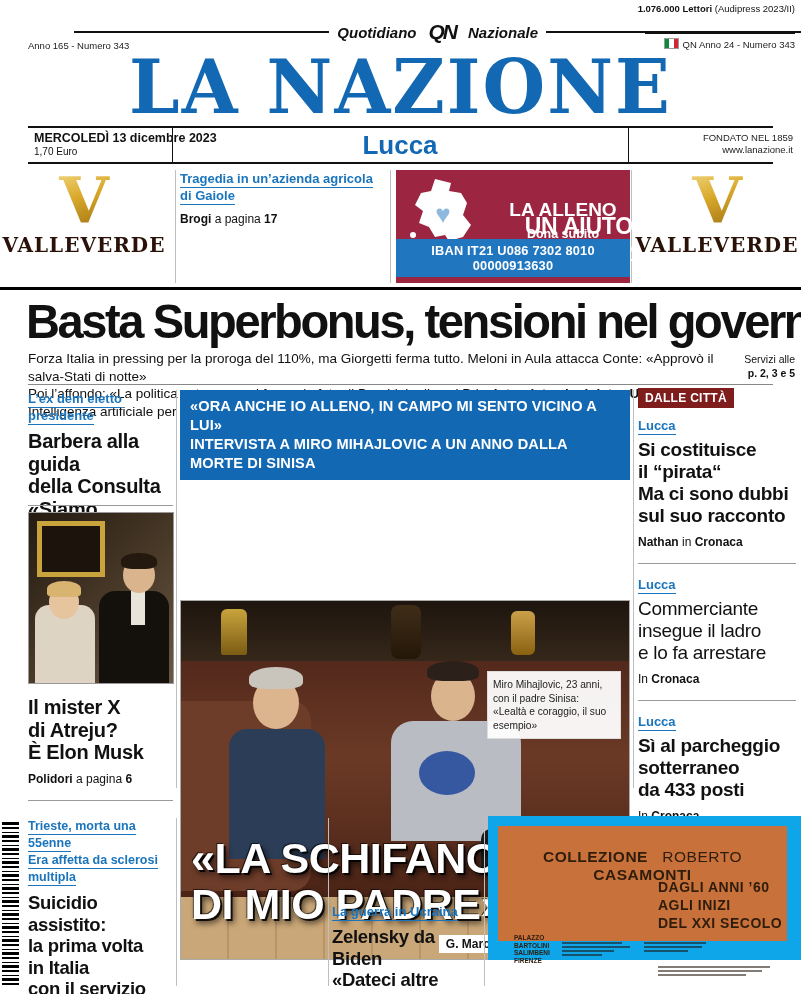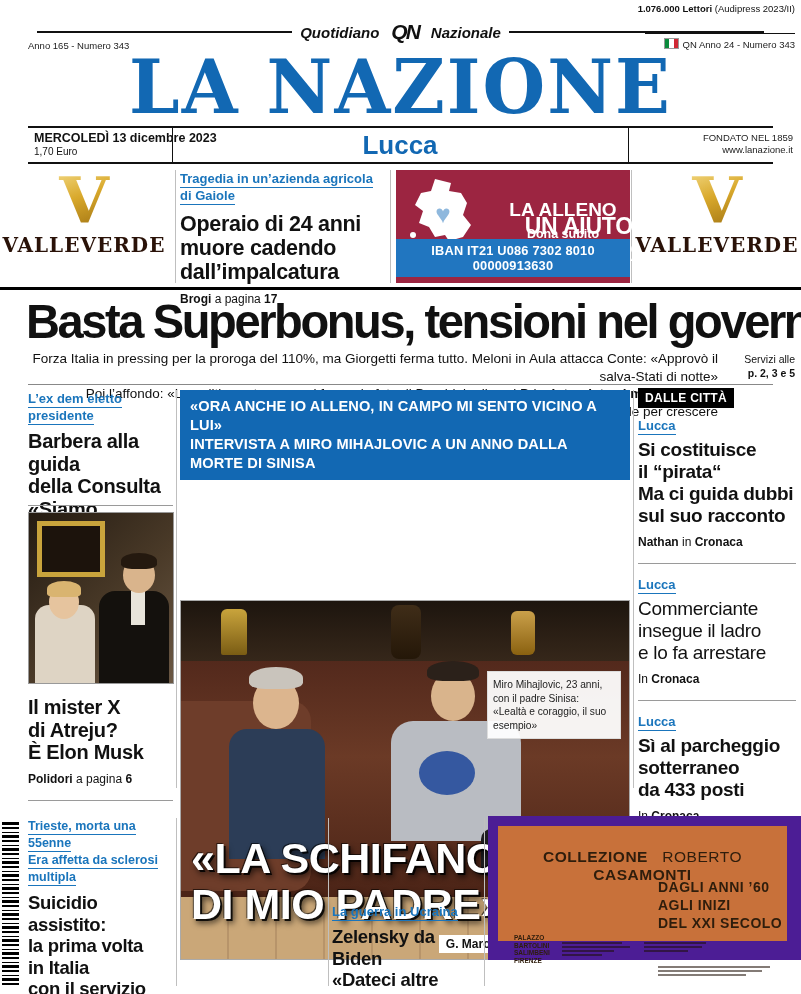--- a/index.html
+++ b/index.html
@@ -7,21 +7,21 @@
         font-family:"Liberation Sans",sans-serif;color:#111;overflow:hidden;}
   .abs{position:absolute;}
   .ml{white-space:pre-line;}
   .rule-h{position:absolute;background:#111;height:2px;}
   .rule-thin{position:absolute;background:#9a9a9a;height:1px;}
   .vsep{position:absolute;background:#bfbfbf;width:1px;}
 
   
   .readers{right:6px;top:3px;font-size:9.5px;}
   .readers b{font-weight:700;}
-  .brandline{top:20px;left:0;width:801px;text-align:center;font-size:0;}
+  .brandline{top:20px;left:0;width:801px;text-align:right;font-size:0;}
   .brand-rule{display:inline-block;vertical-align:middle;width:255px;height:2px;background:#111;}
   .brand-txt{display:inline-block;vertical-align:middle;font-size:15px;font-style:italic;font-weight:700;padding:0 8px;}
   .qn-logo{display:inline-block;vertical-align:middle;font-size:21px;font-weight:900;letter-spacing:-2px;font-style:italic;padding:0 4px;}
   .edl{left:28px;top:40px;font-size:9.5px;color:#222;}
   .edr{right:6px;top:38px;font-size:9.5px;color:#222;}
   .flag{display:inline-block;width:13px;height:9px;vertical-align:-1px;margin-right:4px;
         background:linear-gradient(90deg,#0b8a3c 0 33%,#fff 33% 66%,#cf2734 66%);border:0.5px solid #999;}
 
   
   .masthead{top:44px;left:0;width:801px;text-align:center;
@@ -58,52 +58,52 @@
   .tosc-l1{position:absolute;left:92px;top:6px;width:140px;text-align:right;color:#fff;font-weight:800;font-size:23px;letter-spacing:-0.2px;margin-top:32px;}
   .tosc-l2{position:absolute;left:92px;top:24px;width:140px;text-align:center;color:#fff;font-weight:800;font-size:19px;}
   .tosc-cta{position:absolute;left:92px;top:52px;width:140px;text-align:center;color:#fff;font-weight:700;font-size:12.5px;}
   .tosc-iban{position:absolute;left:0;bottom:6px;width:100%;background:#2176c0;color:#fff;
              font-weight:800;font-size:12.8px;text-align:center;padding:4px 0;letter-spacing:0.2px;}
 
   
   .lead-rule{top:287px;left:0;width:801px;height:3px;background:#000;}
   .lead-h{top:293px;left:26px;width:760px;font-size:49px;font-weight:800;letter-spacing:-2.5px;
           transform:scaleX(0.96);transform-origin:left;white-space:nowrap;}
-  .deck{top:350px;left:28px;width:690px;font-size:13.5px;line-height:17.5px;color:#111;text-align:right;}
+  .deck{top:350px;left:28px;width:690px;font-size:13.5px;line-height:17.5px;color:#111;}
   .services{top:352px;right:6px;width:70px;text-align:right;font-size:10.5px;line-height:14px;}
   .deck-rule{top:384px;left:28px;width:745px;height:1px;background:#888;}
 
   
   .lcol{left:28px;width:145px;}
   .lcol h2{margin:6px 0 0;font-size:20px;line-height:22.5px;letter-spacing:-0.3px;}
   .photo-frame{border:1px solid #999;}
 
   
   .band{left:180px;top:390px;width:450px;background:#1268b3;color:#fff;padding:7px 10px;box-sizing:border-box;}
   .band div{font-weight:800;font-size:14.6px;line-height:19px;letter-spacing:0.1px;}
   .mainphoto{left:180px;top:428px;width:450px;height:360px;overflow:hidden;border:1px solid #aaa;box-sizing:border-box;}
   .capbox{position:absolute;right:8px;top:70px;width:122px;background:rgba(255,255,255,0.94);
           font-size:10.2px;line-height:13.5px;padding:6px 5px;color:#222;border:1px solid #ddd;}
   .overlay{position:absolute;left:10px;bottom:32px;color:#fff;font-weight:800;font-size:43px;line-height:46px;
            letter-spacing:-0.5px;text-shadow:2px 2px 0 rgba(0,0,0,0.85),-1px -1px 0 rgba(0,0,0,0.6),3px 4px 6px rgba(0,0,0,0.7);}
   .mbyline{position:absolute;right:6px;bottom:6px;background:#fff;padding:2px 7px;font-size:12px;}
 
   
   .ccol{left:638px;width:158px;}
-  .badge{display:inline-block;background:#000000;color:#fff;font-weight:800;font-size:12px;padding:3px 7px;letter-spacing:0.3px;}
+  .badge{display:inline-block;background:#7f1d1d;color:#fff;font-weight:800;font-size:12px;padding:3px 7px;letter-spacing:0.3px;}
   .ccol h2{margin:5px 0 0;font-size:19px;line-height:22px;letter-spacing:-0.3px;}
   .ccol h2.light{font-weight:400;}
 
   
   .barcode{left:2px;top:822px;width:17px;height:163px;
            background:repeating-linear-gradient(0deg,#000 0 2px,#fff 2px 4px,#000 4px 7px,#fff 7px 9px,#000 9px 10px,#fff 10px 13px);}
   .bcol h2{margin:6px 0 0;font-size:18.5px;line-height:21.5px;letter-spacing:-0.3px;}
 
   
-  .casa{left:488px;top:816px;width:313px;height:144px;background:#4c1d95;box-sizing:border-box;padding:10px 14px 19px 10px;}
+  .casa{left:488px;top:816px;width:313px;height:144px;background:#0ea5e9;box-sizing:border-box;padding:10px 14px 19px 10px;}
   .casa-in{position:relative;width:100%;height:100%;background:#c8713a;color:#2e1d0c;}
   .casa-title{position:absolute;top:22px;left:0;width:100%;text-align:center;font-size:15.5px;letter-spacing:0.5px;}
   .casa-title b{font-weight:800;}
   .casa-left{position:absolute;left:16px;top:58px;font-weight:700;font-size:8.6px;line-height:11px;}
   .casa-right{position:absolute;left:160px;top:52px;font-weight:600;font-size:14px;line-height:18px;letter-spacing:0.5px;}
   .casa-venue{position:absolute;left:16px;top:108px;font-weight:800;font-size:6.5px;line-height:7.5px;}
   .fp{position:absolute;display:flex;flex-direction:column;gap:2px;}
   .fp i{display:block;height:2px;background:rgba(30,15,5,0.55);}
 
   
@@ -153,23 +153,20 @@
   <div class="abs vvd" style="left:633px;">
     <span class="vvd-v">V</span>
     <span class="vvd-name">VALLEVERDE</span>
   </div>
   <div class="vsep" style="left:175px;top:170px;height:113px;"></div>
   <div class="vsep" style="left:390px;top:170px;height:113px;"></div>
   <div class="vsep" style="left:631px;top:170px;height:113px;"></div>
 
   <div class="abs trag">
     <div class="kicker"><span>Tragedia in un’azienda agricola di Gaiole</span></div>
-    <h2 class="ml">Operaio di 24 anni
-muore cadendo
-dall’impalcatura</h2>
     <div class="byline">
       <b>Brogi</b> <span>a pagina</span> <b>17</b>
     </div>
   </div>
 
   <div class="abs tosc">
     <div class="tosc-inner">
       <svg class="tosc-map" viewBox="0 0 84 72">
         <path d="M30 2 L46 6 L44 14 L56 16 L62 26 L58 38 L66 48 L58 60 L44 64 L40 58 L30 60 L24 50 L14 46 L18 34 L10 28 L16 16 L26 14 Z" fill="#fff"></path>
         <circle cx="8" cy="58" r="3" fill="#fff"></circle>
@@ -262,21 +259,21 @@
     </div>
   </div>
 
   <div class="abs ccol" style="top:388px;">
     <span class="badge">DALLE CITTÀ</span>
 
     <div style="margin-top:9px;">
       <div class="kicker"><span>Lucca</span></div>
       <h2 class="ml">Si costituisce
 il “pirata“
-Ma ci guida dubbi
+Ma ci sono dubbi
 sul suo racconto</h2>
       <div class="byline">
         <b>Nathan</b> <span>in</span> <b>Cronaca</b>
       </div>
     </div>
     <div style="height:1px;background:#9a9a9a;margin:14px 0 12px;"></div>
 
     <div>
       <div class="kicker"><span>Lucca</span></div>
       <h2 class="ml light">Commerciante

